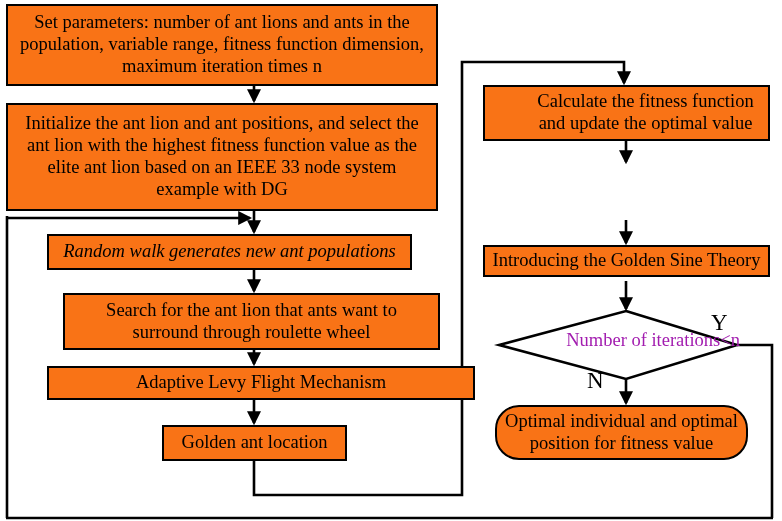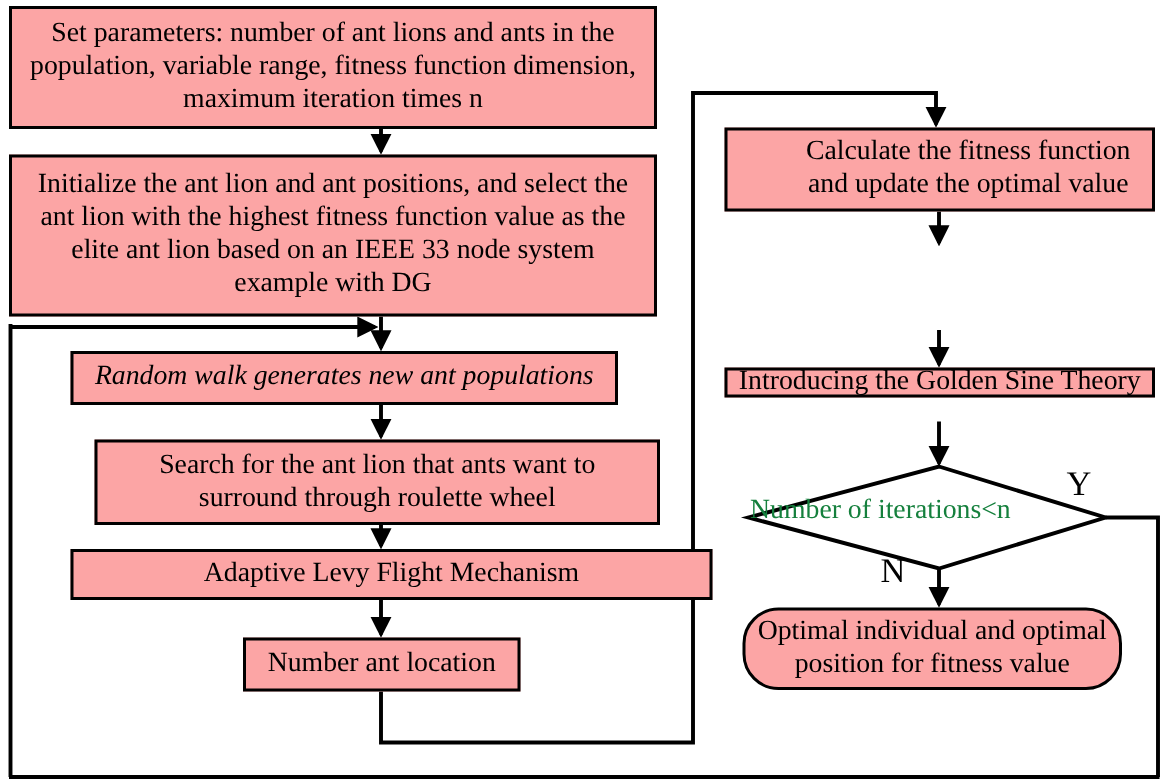--- a/index.html
+++ b/index.html
@@ -22,21 +22,21 @@
     left: 0;
     top: 0;
     width: 782px;
     height: 521px;
     pointer-events: none;
   }
   .node {
     position: absolute;
     box-sizing: border-box;
     border: 2.5px solid #000000;
-    background: #fca5a5;
+    background: #f97316;
     display: flex;
     align-items: center;
     justify-content: center;
     text-align: center;
     color: #000000;
     line-height: 1.18;
     padding: 2px 6px;
     z-index: 2;
   }
   .node span {
@@ -45,31 +45,31 @@
   }
   .n-set        { left: 6px;   top: 4px;    width: 432px; height: 82px;  font-size: 18.5px; }
   .n-init       { left: 6px;   top: 103px;  width: 432px; height: 108px; font-size: 18.5px; }
   .n-randwalk   { left: 47px;  top: 234px;  width: 365px; height: 36px;  font-size: 18.5px; font-style: italic; }
   .n-roulette   { left: 63px;  top: 293px;  width: 377px; height: 57px;  font-size: 18.5px; align-items: center; }
   .n-levy       { left: 47px;  top: 366px;  width: 428px; height: 34px;  font-size: 18.5px; }
   .n-updateant  { left: 162px; top: 425px;  width: 185px; height: 36px;  font-size: 18.5px; }
 
   .n-calcfit    { left: 483px; top: 85px;   width: 287px; height: 56px;  font-size: 18.5px; padding-left: 44px; }
   .n-updelite   { left: 483px; top: 164px;  width: 287px; height: 56px;  font-size: 18.5px; }
-  .n-golden     { left: 483px; top: 245px;  width: 287px; height: 20px;  font-size: 18.5px; }
+  .n-golden     { left: 483px; top: 245px;  width: 287px; height: 32px;  font-size: 18.5px; }
   .n-optimal    { left: 495px; top: 405px;  width: 253px; height: 55px;  font-size: 18.5px; border-radius: 24px; }
 
   .diamond-label {
     position: absolute;
     left: 500px;
     top: 330px;
     width: 240px;
-    text-align: left;
+    text-align: right;
     font-size: 18.5px;
-    color: #15803d;
+    color: #a21caf;
     z-index: 3;
   }
   .branch-label {
     position: absolute;
     font-size: 23px;
     color: #000000;
     z-index: 4;
   }
   .lbl-y { left: 711px; top: 310px; }
   .lbl-n { left: 587px; top: 368px; }
@@ -132,21 +132,21 @@
 
   <div class="node n-roulette">
     <span>Search for the ant lion that ants want to surround through roulette wheel</span>
   </div>
 
   <div class="node n-levy">
     <span>Adaptive Levy Flight Mechanism</span>
   </div>
 
   <div class="node n-updateant">
-    <span>Number ant location</span>
+    <span>Golden ant location</span>
   </div>
 
   <div class="node n-calcfit">
     <span>Calculate the fitness function and update the optimal value</span>
   </div>
 
 
   <div class="node n-golden">
     <span>Introducing the Golden Sine Theory</span>
   </div>

